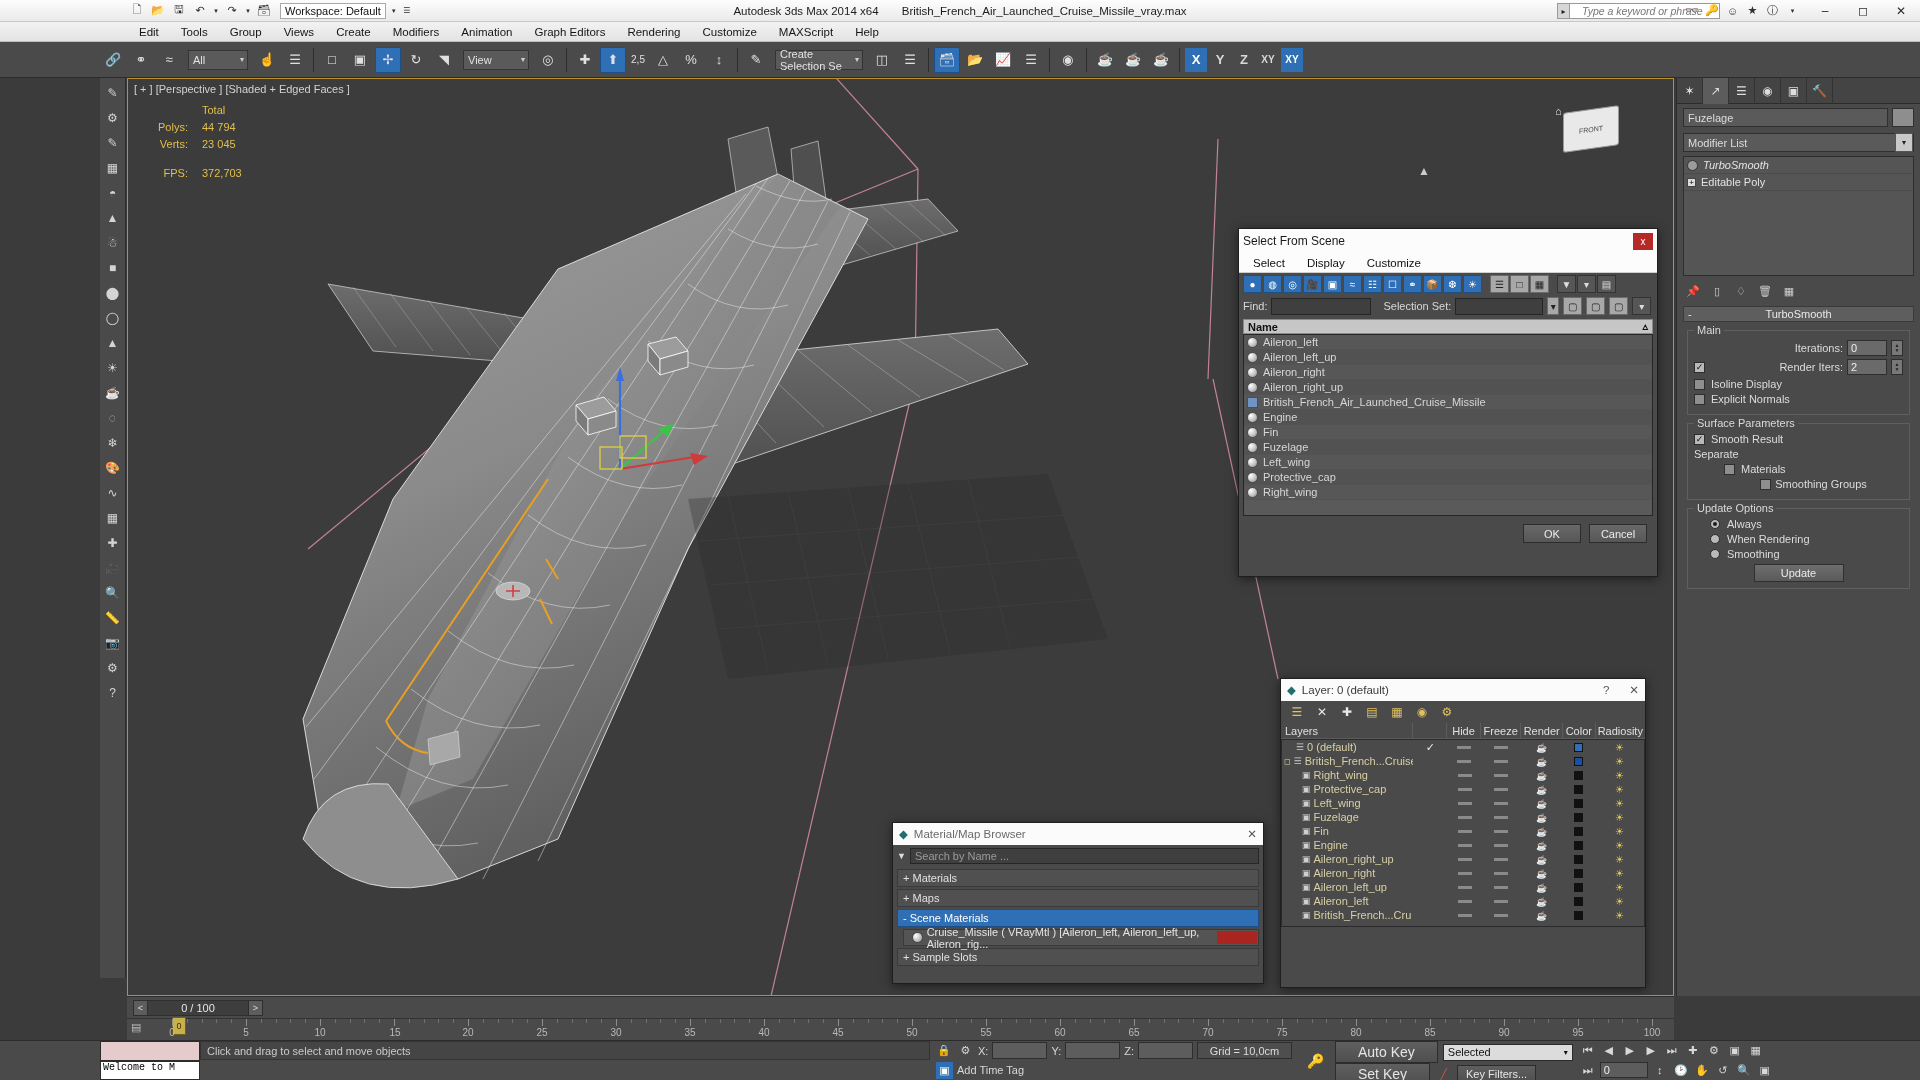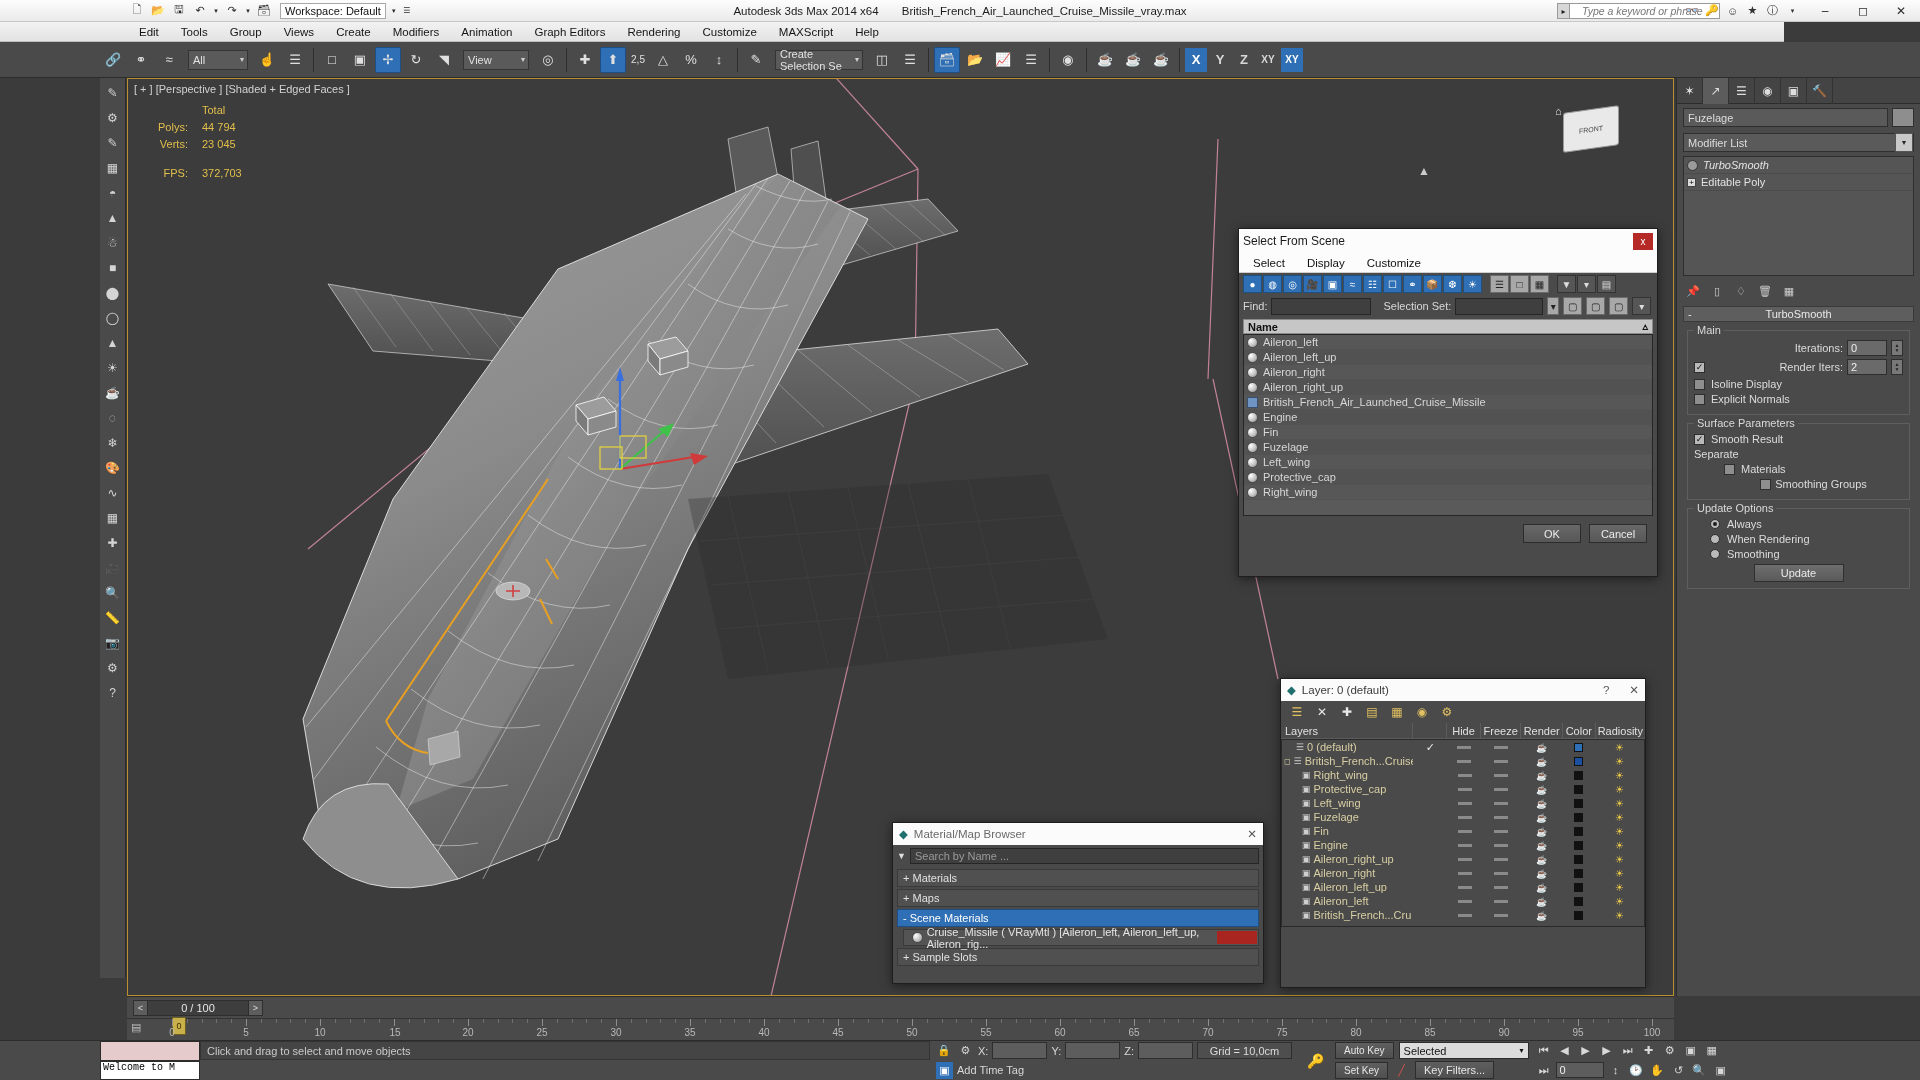--- a/index.html
+++ b/index.html
@@ -23,21 +23,21 @@
     display:flex;align-items:center;justify-content:center; font-size:8px; color:#222;}
   .search-box { width:150px; height:16px; background:#fff; border:1px solid #9a9a9a; border-left:none;
     font-size:10.5px; font-style:italic; color:#777; padding:0 12px; display:flex; align-items:center; }
   .title-icons { position:absolute; right:120px; top:3px; display:flex; gap:5px; align-items:center; color:#333; }
   .tr-icon { width:15px;height:15px; display:flex;align-items:center;justify-content:center; font-size:11px;}
   .wincontrols { position:absolute; right:0; top:0; display:flex; height:22px; }
   .wc { width:38px; height:22px; display:flex; align-items:center; justify-content:center;
     font-size:12px; color:#2a2a2a; }
 
   
-  .menubar { position:absolute; left:0; top:22px; width:1784px; height:20px;
+  .menubar { position:absolute; left:0; top:22px; width:1920px; height:20px;
     background:linear-gradient(#f2f2f2,#e3e3e3); border-bottom:1px solid #bdbdbd;
     display:flex; padding-left:128px; }
   .menuitem { padding:0 11px; font-size:11.5px; color:#151515; line-height:20px; }
 
   
   .maintoolbar { position:absolute; left:0; top:42px; width:1920px; height:36px;
     background:#4a4a4a; border-bottom:1px solid #2c2c2c; display:flex; align-items:center; padding-left:100px; gap:2px; }
   .tb { width:26px; height:26px; display:flex; align-items:center; justify-content:center;
     color:#e0e0e0; font-size:13px; border:1px solid transparent; border-radius:2px; }
   .tb.on { background:#2f6fb5; border-color:#1d4f86; }
@@ -203,21 +203,21 @@
     font-family:"Liberation Mono", monospace; font-size:10px; padding-left:2px; overflow:hidden; white-space:nowrap;}
   .statuscol { flex:0 0 730px; display:flex; flex-direction:column; }
   .status-line { height:19px; background:#454545; border:1px solid #343434; color:#cacaca;
     font-size:11px; display:flex; align-items:center; padding-left:6px; }
   .sb-tools { display:flex; align-items:center; gap:4px; padding:0 6px; }
   .sbi { width:17px;height:17px; display:flex;align-items:center;justify-content:center;font-size:11px;color:#d4d4d4;}
   .coordfld { width:55px;height:17px; background:#5d5d5d; border:1px solid #2e2e2e; }
   .gridlbl { width:95px;height:17px; background:#4e4e4e; border:1px solid #2e2e2e; color:#dcdcdc;
     font-size:11px; display:flex; align-items:center; justify-content:center; }
   .akbtn { background:linear-gradient(#5f5f5f,#4f4f4f); border:1px solid #2c2c2c; color:#e6e6e6;
-    font-size:10px; padding:2px 8px; }
+    font-size:14px; padding:2px 22px; }
   .selcombo { width:130px; height:17px; background:#dcdcdc; border:1px solid #2c2c2c; color:#111;
     font-size:11px; display:flex; align-items:center; padding:0 4px; position:relative;}
   .selcombo:after{content:'\25BE'; position:absolute; right:4px; font-size:8px;}
   .keyfilt { background:linear-gradient(#5f5f5f,#4f4f4f); border:1px solid #2c2c2c; color:#e6e6e6;
     font-size:11px; padding:2px 8px; }
   .navicon { width:18px;height:18px; display:flex;align-items:center;justify-content:center;
     font-size:11px; color:#d8d8d8; }
 </style>
 </head>
 <body>

